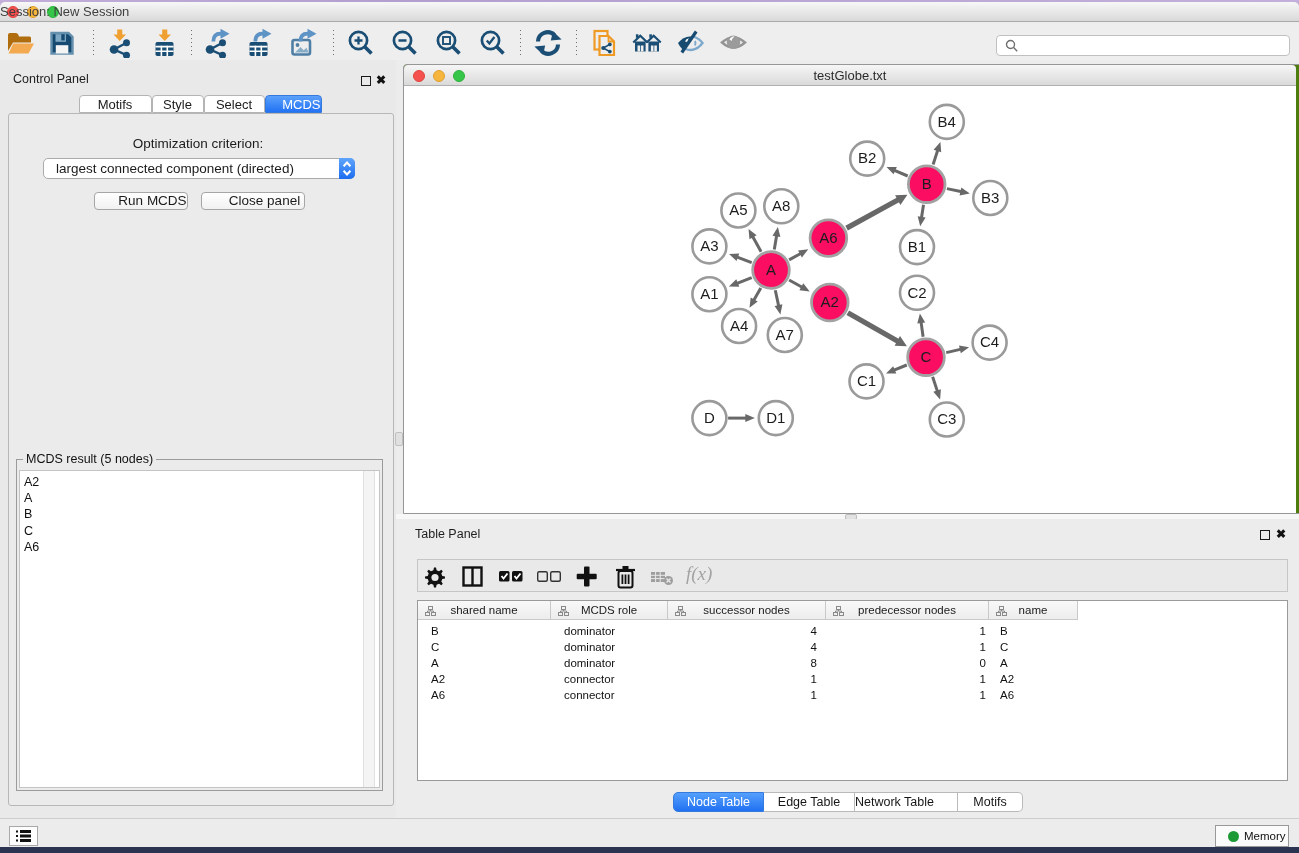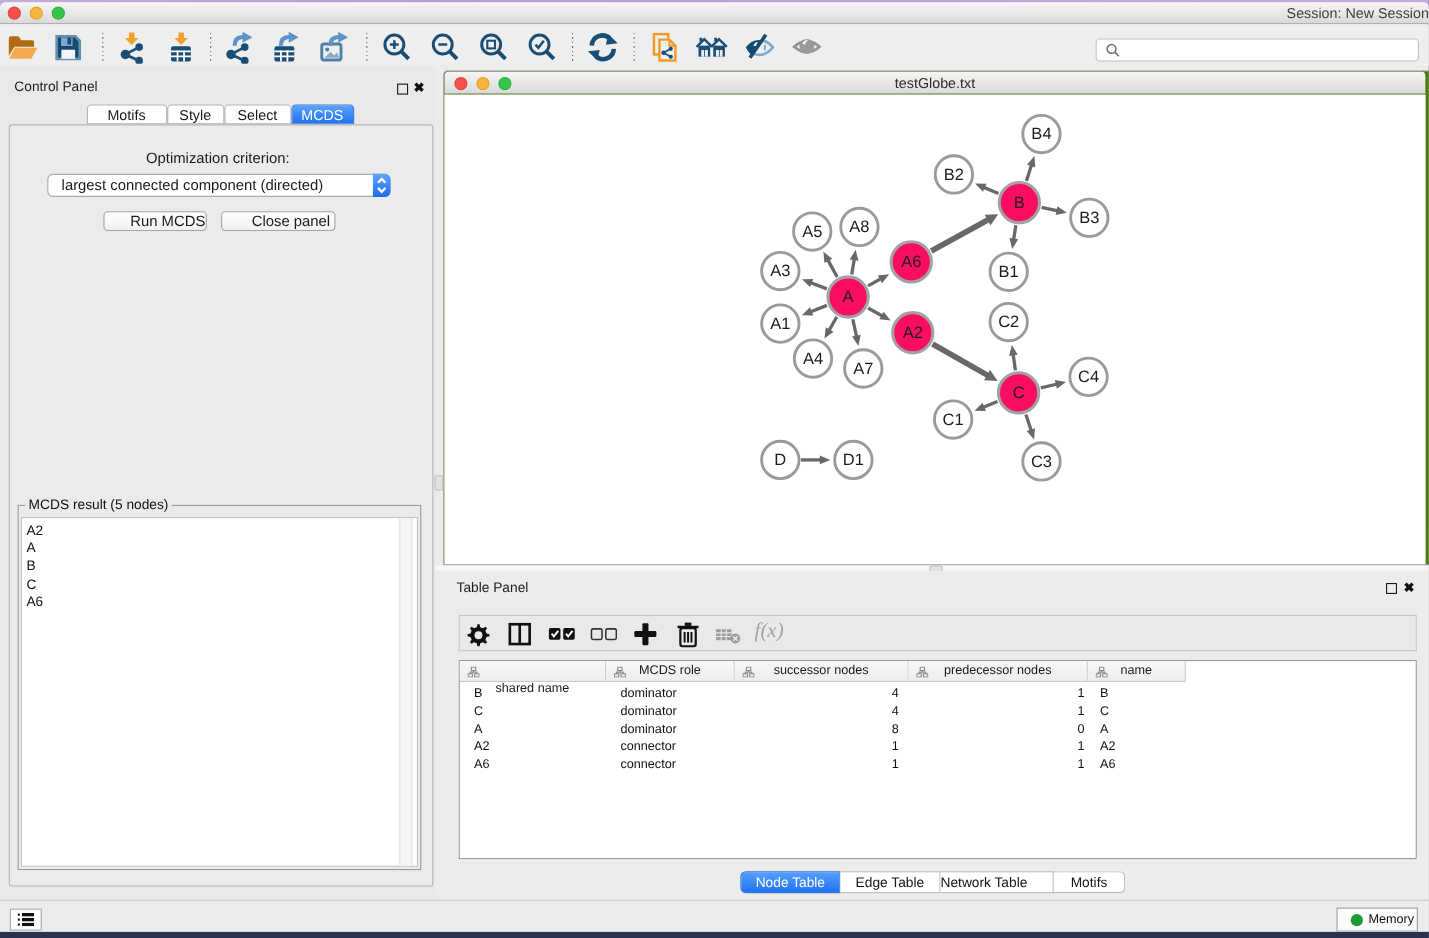--- a/index.html
+++ b/index.html
@@ -6,21 +6,21 @@
   html,body { width:1299px; height:853px; overflow:hidden; }
   body { font-family:"Liberation Sans", sans-serif; background:linear-gradient(#0d1526 0 1px, #2a3450); position:relative; }
   #desktop-top { position:absolute; left:0; top:0; width:1299px; height:10px;
     background:linear-gradient(90deg,#c2aed8,#b29fd0 30%,#bba8d6 70%,#c2b0da); }
   #app { position:absolute; left:0; top:2px; width:1299px; height:845px;
     background:#ececec; border-radius:5px 5px 0 0; overflow:hidden; }
   #titlebar { position:absolute; left:0; top:0; width:1299px; height:20px;
     background:linear-gradient(#f7f7f7,#d9d9d9); border-bottom:1px solid #ababab;
     border-radius:6px 6px 0 0; }
   .tl { position:absolute; border-radius:50%; }
-  #title { position:absolute; left:0; top:0; width:100%; text-align:right;
+  #title { position:absolute; left:0; top:0; width:100%; text-align:left;
     font-size:13px; color:#3f3f3f; line-height:20px; }
   #toolbar { position:absolute; left:0; top:21px; width:1299px; height:37px; background:#eeeeee; }
   .sep { position:absolute; top:7px; height:28px; width:1px;
     background:repeating-linear-gradient(#6e6e6e 0 1.2px, transparent 1.2px 4px); }
   #searchbox { position:absolute; left:996px; top:12px; width:294px; height:21px;
     background:#fff; border:1px solid #c0c0c0; border-radius:4px; }
   
   #cpanel { position:absolute; left:0; top:58px; width:396px; height:760px; background:#e9e9e9; }
   #cpanel-title { position:absolute; left:13px; top:12px; font-size:12.5px; color:#1e1e1e; }
   .winbtn-sq { position:absolute; width:10px; height:10px; border:1.6px solid #1a1a1a; background:transparent; }
@@ -180,21 +180,21 @@
       </svg>
     </div>
   </div>
   <div id="cpanel">
     <div id="cpanel-title">Control Panel</div>
     <div class="winbtn-sq" style="left:361px;top:16px;"></div>
     <div class="winbtn-x" style="left:376px;top:13px;">✖</div>
     <div class="tab" style="left:78.5px;width:73px;">Motifs</div>
     <div class="tab" style="left:151.5px;width:52px;">Style</div>
     <div class="tab" style="left:203.5px;width:61px;">Select</div>
-    <div class="tab sel" style="left:264.5px;width:57px;">MCDS</div>
+    <div class="tab sel" style="left:264.5px;width:57px;text-align:right;">MCDS</div>
     <div id="cp-box"></div>
     <div id="opt-label">Optimization criterion:</div>
     <div id="dropdown">largest connected component (directed)
       <div id="dd-btn"><svg width="16" height="21" viewBox="0 0 16 21">
         <path d="M4.6 8.2 L8 4.6 L11.4 8.2" fill="none" stroke="#fff" stroke-width="2.1"></path>
         <path d="M4.6 12.8 L8 16.4 L11.4 12.8" fill="none" stroke="#fff" stroke-width="2.1"></path>
       </svg></div>
     </div>
     <div class="btn" style="left:94px;width:94px;">Run MCDS</div>
     <div class="btn" style="left:201px;width:104px;">Close panel</div>
@@ -361,21 +361,21 @@
       <div id="thead" style="position:absolute;left:0;top:0;height:19px;">
           <div style="position:absolute;left:0px;top:0;width:133px;height:19px;background:linear-gradient(#f8f8f8,#ededed);border-right:1px solid #c9c9c9;border-bottom:1px solid #c9c9c9;">
             <svg width="11" height="10" viewBox="0 0 11 10" style="position:absolute;left:7px;top:4.5px">
               <g fill="none" stroke="#8a8a8a" stroke-width="1">
                 <rect x="3.5" y="0.5" width="4" height="3"></rect>
                 <rect x="0.5" y="6.5" width="4" height="3"></rect>
                 <rect x="6.5" y="6.5" width="4" height="3"></rect>
                 <path d="M5.5 3.5 L5.5 5 M2.5 6.5 L2.5 5 L8.5 5 L8.5 6.5"></path>
               </g>
             </svg>
-            <div style="position:absolute;left:0;top:0;width:100%;text-align:center;font-size:11.5px;color:#1a1a1a;line-height:18px;margin-top:16px;">shared name</div>
+            <div style="position:absolute;left:0;top:0;width:100%;text-align:center;font-size:11.5px;color:#1a1a1a;line-height:18px;">shared name</div>
           </div>
 <div style="position:absolute;left:133px;top:0;width:117px;height:19px;background:linear-gradient(#f8f8f8,#ededed);border-right:1px solid #c9c9c9;border-bottom:1px solid #c9c9c9;">
             <svg width="11" height="10" viewBox="0 0 11 10" style="position:absolute;left:7px;top:4.5px">
               <g fill="none" stroke="#8a8a8a" stroke-width="1">
                 <rect x="3.5" y="0.5" width="4" height="3"></rect>
                 <rect x="0.5" y="6.5" width="4" height="3"></rect>
                 <rect x="6.5" y="6.5" width="4" height="3"></rect>
                 <path d="M5.5 3.5 L5.5 5 M2.5 6.5 L2.5 5 L8.5 5 L8.5 6.5"></path>
               </g>
             </svg>

